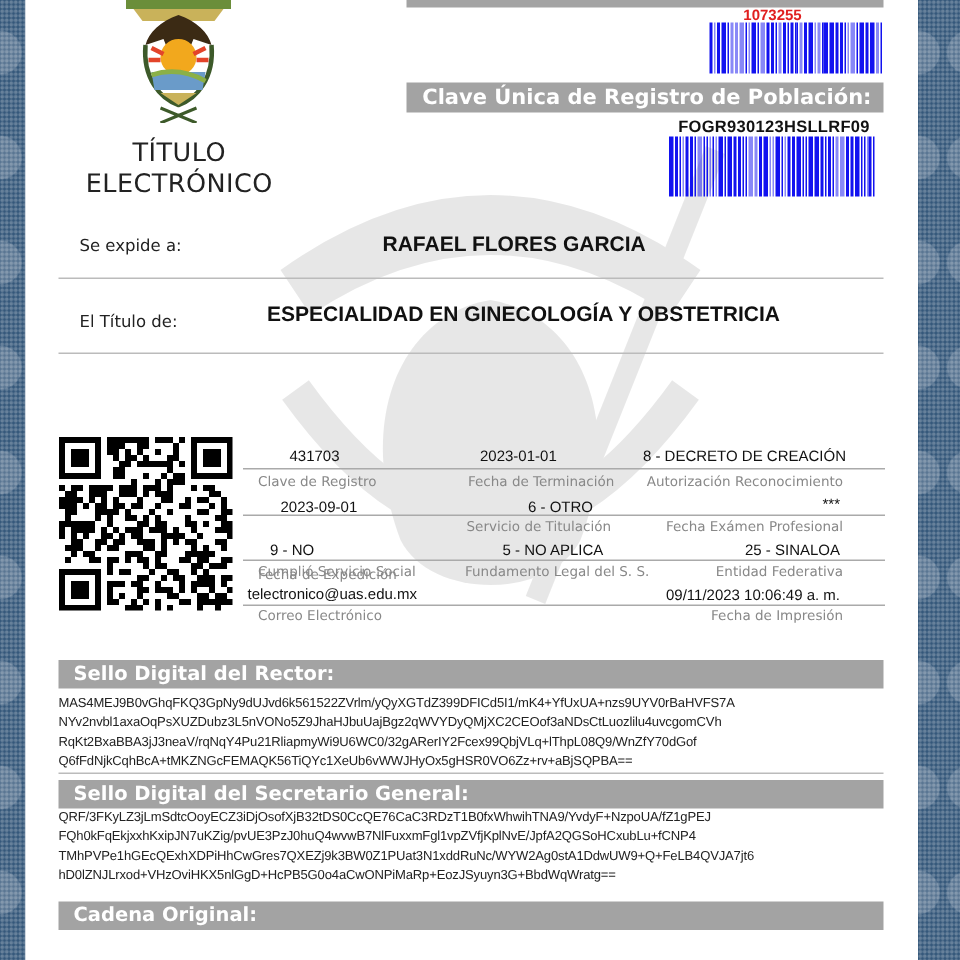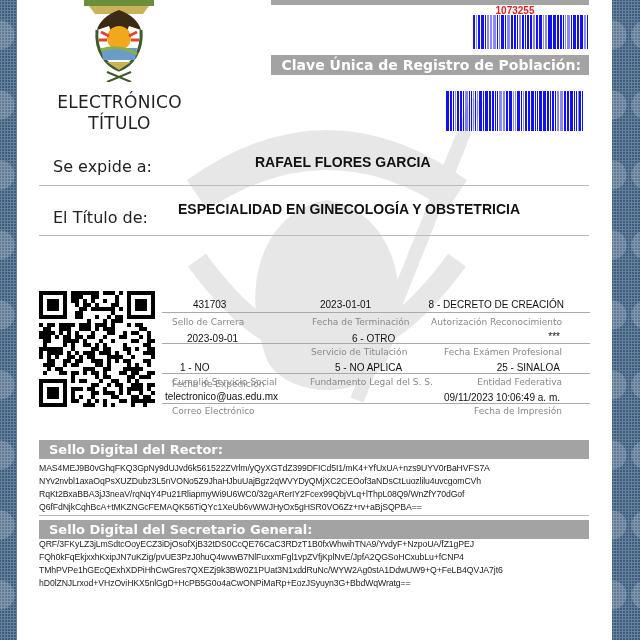--- a/index.html
+++ b/index.html
@@ -36,21 +36,21 @@
   .bar-curp { left: 254px; top: 55px; width: 318px; height: 20px; font-size: 14px; line-height: 20px; text-align: right; padding-right: 8px; }
 
   .folio-label { position: absolute; left: 458px; top: 5px; width: 80px; text-align: center; color: #e02020; font-weight: bold; font-size: 10px; }
   .barcode { position: absolute; display: flex; align-items: stretch; }
   .barcode span { display: block; background: #1212f0; margin-right: 1px; }
   .bc1 { left: 456px; top: 15px; width: 116px; height: 34px; }
   .bc2 { left: 429px; top: 91px; width: 138px; height: 40px; }
   .curp-value { position: absolute; left: 430px; top: 79px; width: 138px; text-align: center; font-weight: bold; font-size: 11px; color: #111; letter-spacing: 0.2px; }
 
   
-  .label-sm { position: absolute; font-family: "DejaVu Sans", sans-serif; font-size: 16px; color: #222; }
+  .label-sm { position: absolute; font-family: "DejaVu Sans", sans-serif; font-size: 11px; color: #222; }
   .big-value { position: absolute; font-weight: bold; font-size: 14px; color: #111; }
   .hr { position: absolute; height: 1px; background: #bbb; }
 
   .paragraph { position: absolute; left: 26px; top: 247px; width: 570px; font-family: "DejaVu Sans", sans-serif; font-size: 10.5px; line-height: 15px; color: #333; letter-spacing: -0.15px; }
 
   
   .qr { position: absolute; left: 22px; top: 291px; width: 116px; height: 116px; }
 
   
   .cell-val { position: absolute; font-weight: normal; font-size: 10px; color: #111; }
@@ -83,22 +83,22 @@
     <circle cx="40" cy="38" r="12" fill="#f2a81d"></circle>
     <path d="M22 32 L30 36 M58 32 L50 36 M20 40 L28 40 M60 40 L52 40" stroke="#e3442a" stroke-width="3"></path>
     <path d="M18 30 C16 52 28 66 40 70 C52 66 64 52 62 30" fill="none" stroke="#3d5a2a" stroke-width="3"></path>
     <path d="M22 48 L58 48 L56 60 L24 60 Z" fill="#6a9bc9"></path>
     <path d="M22 50 Q40 44 58 54" stroke="#8bb048" stroke-width="3" fill="none"></path>
     <path d="M28 62 L52 62 L40 70 Z" fill="#c9b25a"></path>
     <path d="M28 72 L52 82 M52 72 L28 82" stroke="#3d5a2a" stroke-width="2"></path>
   </svg>
 
   <div class="title-block">
+    <div>TÍTULO</div>
     <div>ELECTRÓNICO</div>
-    <div>TÍTULO</div>
   </div>
 
   <div class="bar bar-top"></div>
   <div class="folio-label">1073255</div>
   <div class="barcode bc1" id="bc1">
       <span style="width: 2px; opacity: 1;"></span>
       <span style="width: 1px; opacity: 0.5;"></span>
       <span style="width: 2px; opacity: 1;"></span>
       <span style="width: 1px; opacity: 1;"></span>
       <span style="width: 2px; opacity: 1;"></span>
@@ -135,20 +135,21 @@
       <span style="width: 3px; opacity: 0.5;"></span>
       <span style="width: 1px; opacity: 1;"></span>
       <span style="width: 3px; opacity: 1;"></span>
       <span style="width: 3px; opacity: 1;"></span>
       <span style="width: 3px; opacity: 1;"></span>
       <span style="width: 2px; opacity: 0.5;"></span>
       <span style="width: 1px; opacity: 1;"></span>
     </div>
 
   <div class="bar bar-curp">Clave Única de Registro de Población:</div>
+  <div class="curp-value">FOGR930123HSLLRF09</div>
   <div class="barcode bc2" id="bc2">
       <span style="width: 3px; opacity: 1;"></span>
       <span style="width: 3px; opacity: 1;"></span>
       <span style="width: 1px; opacity: 1;"></span>
       <span style="width: 1px; opacity: 0.5;"></span>
       <span style="width: 2px; opacity: 1;"></span>
       <span style="width: 3px; opacity: 1;"></span>
       <span style="width: 1px; opacity: 1;"></span>
       <span style="width: 3px; opacity: 0.5;"></span>
       <span style="width: 1px; opacity: 1;"></span>
@@ -527,36 +528,36 @@
       <rect x="2" y="2" width="3" height="3" fill="#000"></rect>
       <rect x="22" y="0" width="7" height="7" fill="#000"></rect>
       <rect x="23" y="1" width="5" height="5" fill="#fff"></rect>
       <rect x="24" y="2" width="3" height="3" fill="#000"></rect>
       <rect x="0" y="22" width="7" height="7" fill="#000"></rect>
       <rect x="1" y="23" width="5" height="5" fill="#fff"></rect>
       <rect x="2" y="24" width="3" height="3" fill="#000"></rect>
     </svg>
 
   <div class="cell-val" style="left:176px; top:299px;">431703</div>
-  <div class="cell-lbl" style="left:155px; top:317px;">Sello de Carrera</div>
+  <div class="cell-lbl" style="left:155px; top:317px;">Clave de Registro</div>
   <div class="cell-val" style="left:303px; top:299px;">2023-01-01</div>
   <div class="cell-lbl" style="left:295px; top:317px;">Fecha de Terminación</div>
   <div class="cell-val" style="right:48px; top:299px;">8 - DECRETO DE CREACIÓN</div>
   <div class="cell-lbl" style="right:50px; top:317px;">Autorización Reconocimiento</div>
   <div class="grid-line" style="left:145px; top:312px; width:428px;"></div>
 
   <div class="cell-val" style="left:170px; top:333px;">2023-09-01</div>
   <div class="cell-lbl" style="left:155px; top:347px;margin-top:32px;">Fecha de Expedición</div>
   <div class="cell-val" style="left:335px; top:333px;text-align:center;">6 - OTRO</div>
   <div class="cell-lbl" style="left:294px; top:347px;">Servicio de Titulación</div>
   <div class="cell-val" style="right:52px; top:331px;">***</div>
   <div class="cell-lbl" style="right:50px; top:347px;">Fecha Exámen Profesional</div>
   <div class="grid-line" style="left:145px; top:343px; width:428px;"></div>
 
-  <div class="cell-val" style="left:163px; top:362px;">1 - NO</div>
+  <div class="cell-val" style="left:163px; top:362px;">9 - NO</div>
   <div class="cell-lbl" style="left:155px; top:377px;">Cumplió Servicio Social</div>
   <div class="cell-val" style="left:318px; top:362px;">5 - NO APLICA</div>
   <div class="cell-lbl" style="left:293px; top:377px;">Fundamento Legal del S. S.</div>
   <div class="cell-val" style="right:52px; top:362px;">25 - SINALOA</div>
   <div class="cell-lbl" style="right:50px; top:377px;">Entidad Federativa</div>
   <div class="grid-line" style="left:145px; top:373px; width:428px;"></div>
 
   <div class="cell-val" style="left:148px; top:391px;">telectronico@uas.edu.mx</div>
   <div class="cell-lbl" style="left:155px; top:406px;">Correo Electrónico</div>
   <div class="cell-val" style="right:52px; top:392px;">09/11/2023 10:06:49 a. m.</div>
@@ -569,13 +570,14 @@
 RqKt2BxaBBA3jJ3neaV/rqNqY4Pu21RliapmyWi9U6WC0/32gARerIY2Fcex99QbjVLq+lThpL08Q9/WnZfY70dGof
 Q6fFdNjkCqhBcA+tMKZNGcFEMAQK56TiQYc1XeUb6vWWJHyOx5gHSR0VO6Zz+rv+aBjSQPBA==</div>
   <div class="hr" style="left:22px; top:515px; width:550px;"></div>
 
   <div class="seal-bar" style="top:520px;">Sello Digital del Secretario General:</div>
   <div class="seal-text" style="top:538px;">QRF/3FKyLZ3jLmSdtcOoyECZ3iDjOsofXjB32tDS0CcQE76CaC3RDzT1B0fxWhwihTNA9/YvdyF+NzpoUA/fZ1gPEJ
 FQh0kFqEkjxxhKxipJN7uKZig/pvUE3PzJ0huQ4wvwB7NlFuxxmFgl1vpZVfjKplNvE/JpfA2QGSoHCxubLu+fCNP4
 TMhPVPe1hGEcQExhXDPiHhCwGres7QXEZj9k3BW0Z1PUat3N1xddRuNc/WYW2Ag0stA1DdwUW9+Q+FeLB4QVJA7jt6
 hD0lZNJLrxod+VHzOviHKX5nlGgD+HcPB5G0o4aCwONPiMaRp+EozJSyuyn3G+BbdWqWratg==</div>
 
+  <div class="seal-bar" style="top:601px;">Cadena Original:</div>
 </div>
 
 </body></html>

